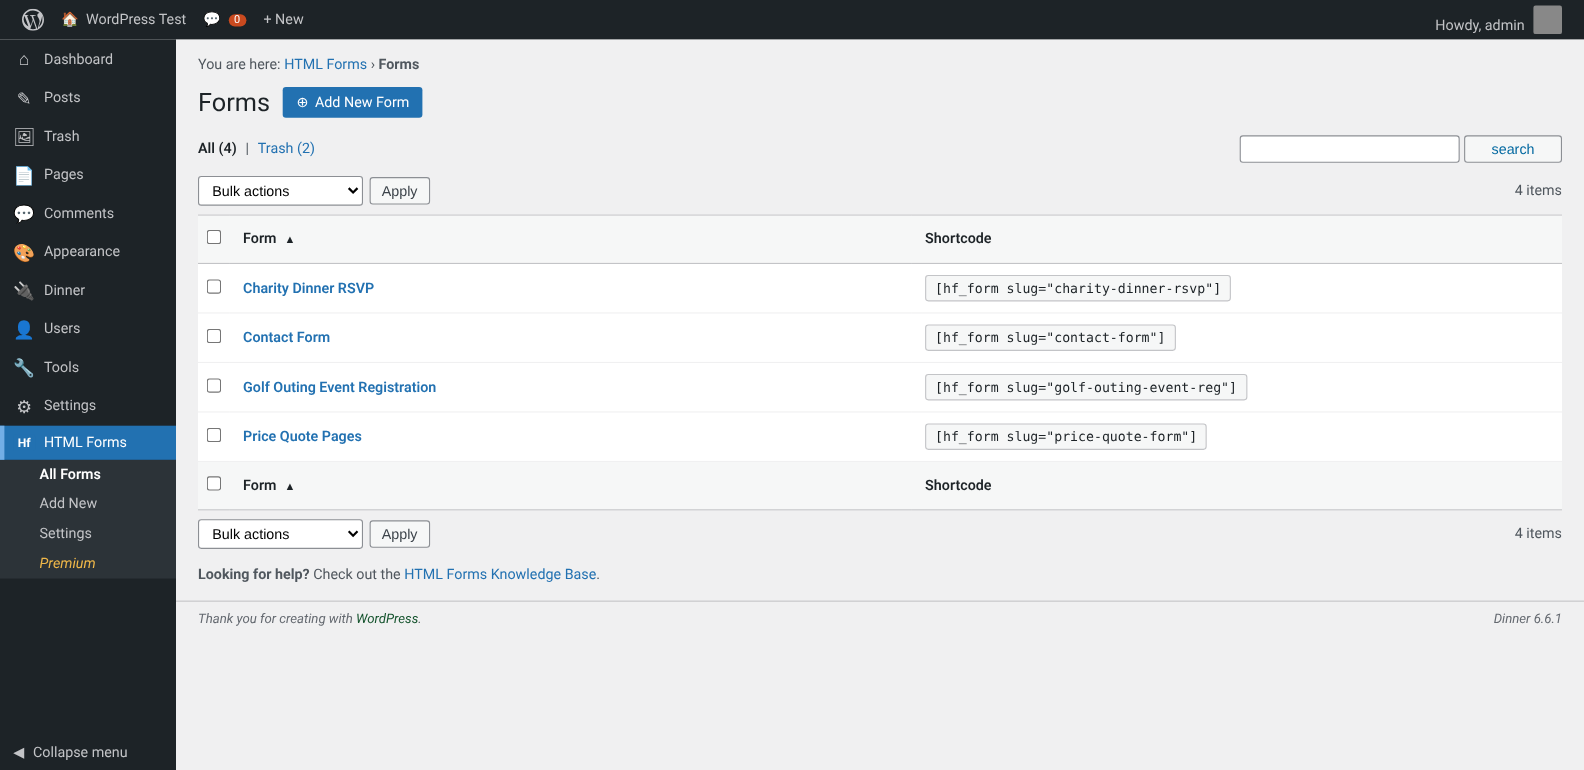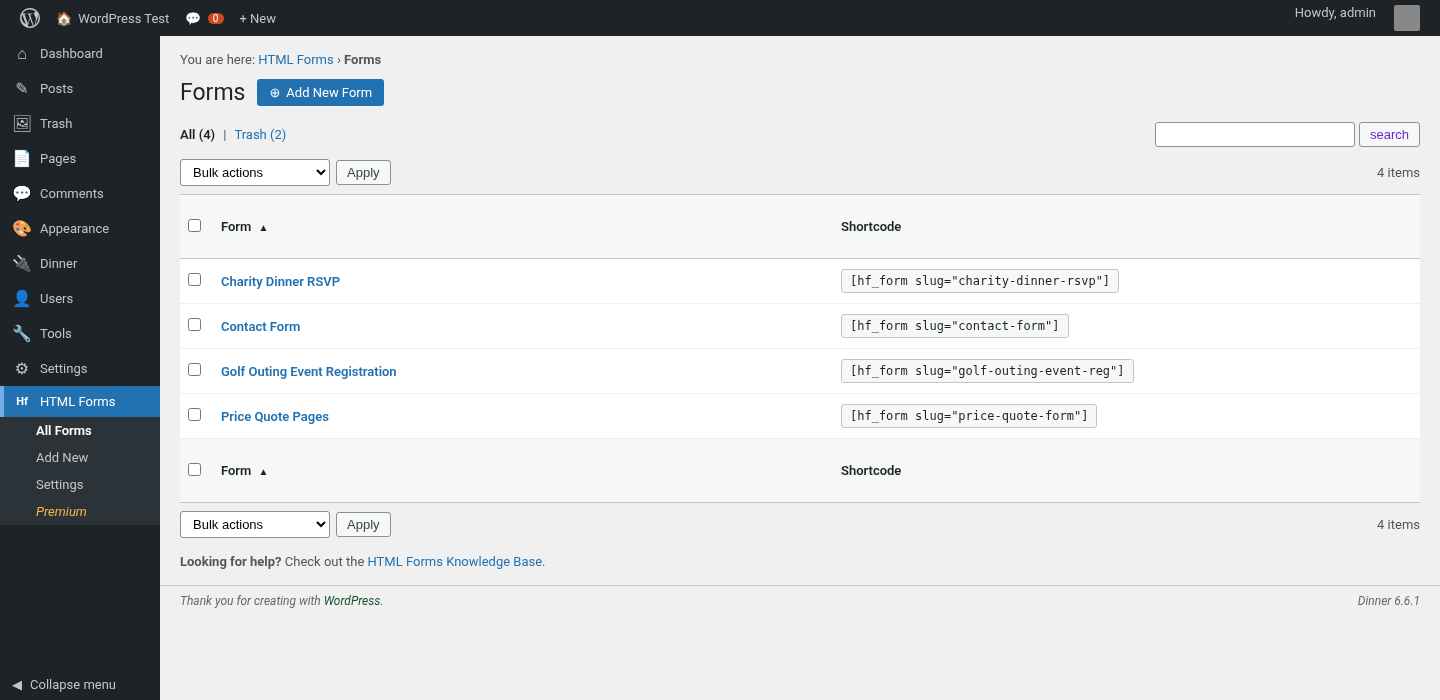--- a/index.html
+++ b/index.html
@@ -3,21 +3,21 @@
   <meta charset="utf-8">
   <style>
     * { box-sizing: border-box; margin: 0; padding: 0; }
     body { font-family: -apple-system, BlinkMacSystemFont, "Segoe UI", Roboto, sans-serif; font-size: 13px; background: #f0f0f1; color: #3c434a; display: flex; flex-direction: column; min-height: 700px; }
 
     
     #wpadminbar { background: #1d2327; color: #c3c4c7; height: 36px; display: flex; align-items: center; padding: 0 12px; gap: 0; flex-shrink: 0; }
     #wpadminbar .ab-item { color: #c3c4c7; text-decoration: none; font-size: 13px; padding: 0 8px; display: flex; align-items: center; gap: 6px; height: 36px; }
     #wpadminbar .ab-logo { display: flex; align-items: center; padding: 0 8px; }
     .ab-spacer { flex: 1; }
-    .howdy { color: #c3c4c7; font-size: 13px; display: flex; align-items: flex-start; gap: 18px; padding: 0 8px; }
+    .howdy { color: #c3c4c7; font-size: 13px; display: flex; align-items: flex-end; gap: 8px; padding: 0 8px; }
     .admin-avatar { width: 26px; height: 26px; background: #888; border-radius: 2px; }
     .wp-logo-svg { fill: #c3c4c7; width: 20px; height: 20px; }
     .comments-badge { background: #ca4a1f; color: #fff; border-radius: 10px; padding: 0 5px; font-size: 10px; min-width: 16px; text-align: center; }
 
     
     .wp-layout { display: flex; flex: 1; min-height: 0; }
 
     
     #adminmenu { background: #1d2327; width: 160px; flex-shrink: 0; padding-top: 0; }
     #adminmenu .menu-item { display: flex; align-items: center; gap: 8px; padding: 8px 12px; color: #c3c4c7; text-decoration: none; font-size: 13px; cursor: pointer; white-space: nowrap; }
@@ -43,32 +43,32 @@
     .add-new-btn { background: #2271b1; color: #fff; border: none; border-radius: 3px; padding: 6px 12px; font-size: 13px; cursor: pointer; display: flex; align-items: center; gap: 6px; text-decoration: none; }
 
     
     .filter-bar { display: flex; align-items: center; justify-content: space-between; margin-bottom: 12px; }
     .filter-links { display: flex; gap: 4px; font-size: 13px; }
     .filter-links a { color: #2271b1; text-decoration: none; }
     .filter-links .current { font-weight: 600; color: #1d2327; }
     .filter-links .sep { color: #50575e; margin: 0 4px; }
     .search-area { display: flex; align-items: center; gap: 4px; }
     .search-input { border: 1px solid #8c8f94; border-radius: 3px; padding: 4px 8px; font-size: 13px; width: 200px; background: #fff; }
-    .search-btn { background: #f6f7f7; border: 1px solid #8c8f94; border-radius: 3px; padding: 4px 10px; font-size: 13px; cursor: pointer; color: #6d28d9; }
+    .search-btn { background: #f6f7f7; border: 1px solid #8c8f94; border-radius: 3px; padding: 4px 24px; font-size: 13px; cursor: pointer; color: #0369a1; }
 
     
     .bulk-bar { display: flex; align-items: center; justify-content: space-between; margin-bottom: 8px; }
     .bulk-left { display: flex; align-items: center; gap: 6px; }
     .bulk-select { border: 1px solid #8c8f94; border-radius: 3px; padding: 4px 8px; font-size: 13px; background: #fff; cursor: pointer; min-width: 150px; }
     .apply-btn { background: #f6f7f7; border: 1px solid #8c8f94; border-radius: 3px; padding: 4px 10px; font-size: 13px; cursor: pointer; color: #3c434a; }
     .items-count { font-size: 13px; color: #50575e; }
 
     
     .forms-table { width: 100%; border-collapse: collapse; background: #fff; }
-    .forms-table th { background: #f6f7f7; border-top: 1px solid #c3c4c7; border-bottom: 1px solid #c3c4c7; padding: 24px 12px; text-align: left; font-weight: 600; font-size: 13px; color: #1d2327; }
+    .forms-table th { background: #f6f7f7; border-top: 1px solid #c3c4c7; border-bottom: 1px solid #c3c4c7; padding: 14px 12px; text-align: left; font-weight: 600; font-size: 13px; color: #1d2327; }
     .forms-table th.col-check { width: 28px; padding: 8px; }
     .forms-table th.col-form { width: 50%; }
     .forms-table td { padding: 10px 12px; border-bottom: 1px solid #f0f0f1; vertical-align: middle; }
     .forms-table td.col-check { padding: 10px 8px; }
     .form-link { color: #2271b1; text-decoration: none; font-weight: 600; }
     .shortcode-box { background: #f6f7f7; border: 1px solid #c3c4c7; border-radius: 3px; padding: 4px 8px; font-family: monospace; font-size: 12px; color: #1d2327; display: inline-block; }
     .sort-icon { display: inline-block; margin-left: 4px; font-size: 10px; }
 
     
     .help-text { margin-top: 16px; font-size: 13px; color: #50575e; }

